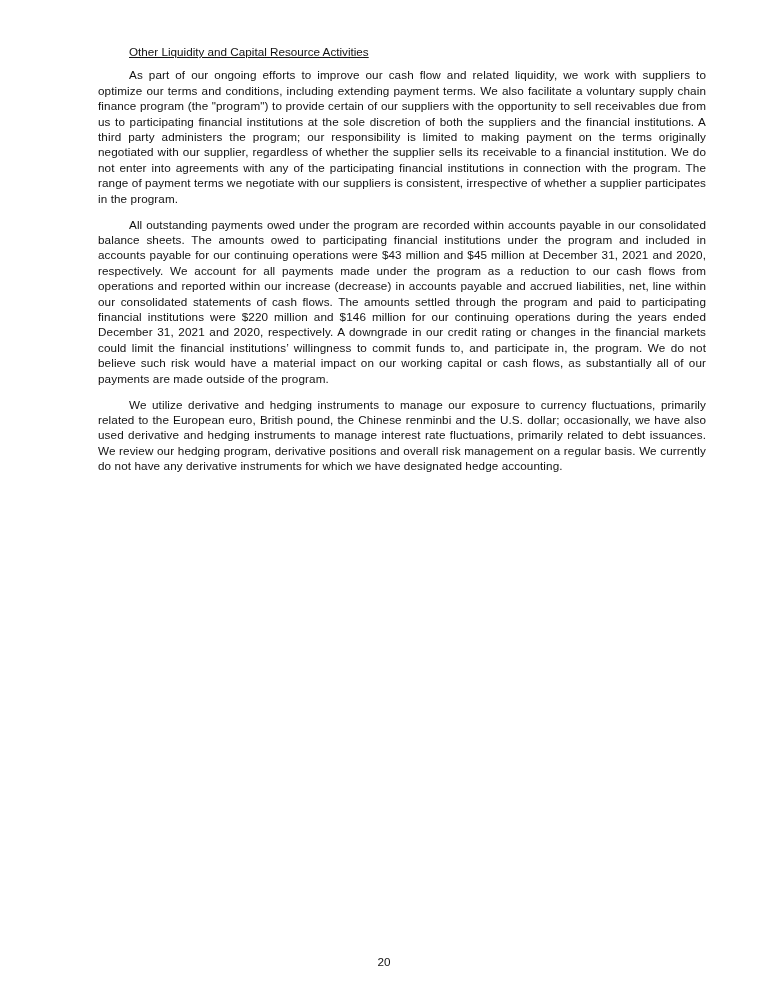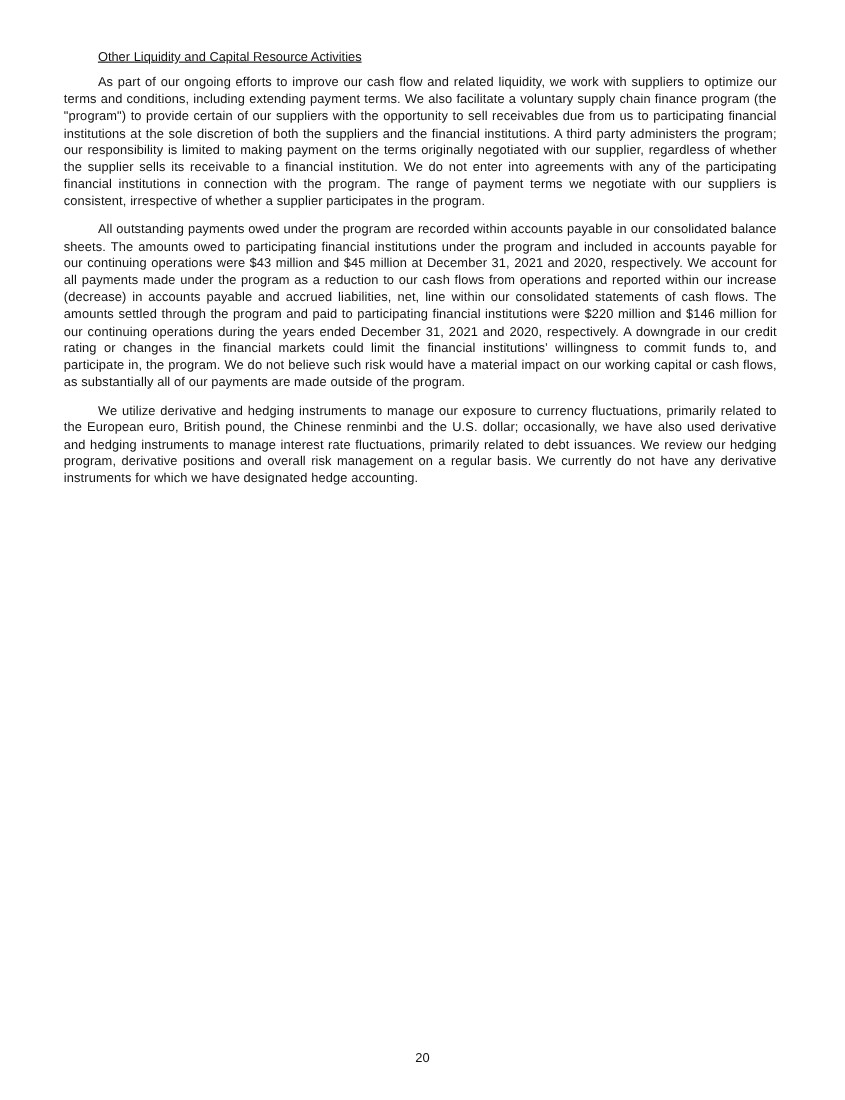--- a/index.html
+++ b/index.html
@@ -9,21 +9,21 @@
   }
   .page {
     position: relative;
     width: 768px;
     height: 1000px;
     margin: 0 auto;
     background: #ffffff;
     font-family: "Liberation Sans", sans-serif;
     color: #111111;
     box-sizing: border-box;
-    padding: 44px 62px 0 58px;
+    padding: 44px 62px 0 98px;
     overflow: hidden;
   }
   .heading {
     font-size: 11.7px;
     font-weight: 400;
     margin: 0 0 8px 31px;
     text-decoration: underline;
     line-height: 15.4px;
   }
   .para {

